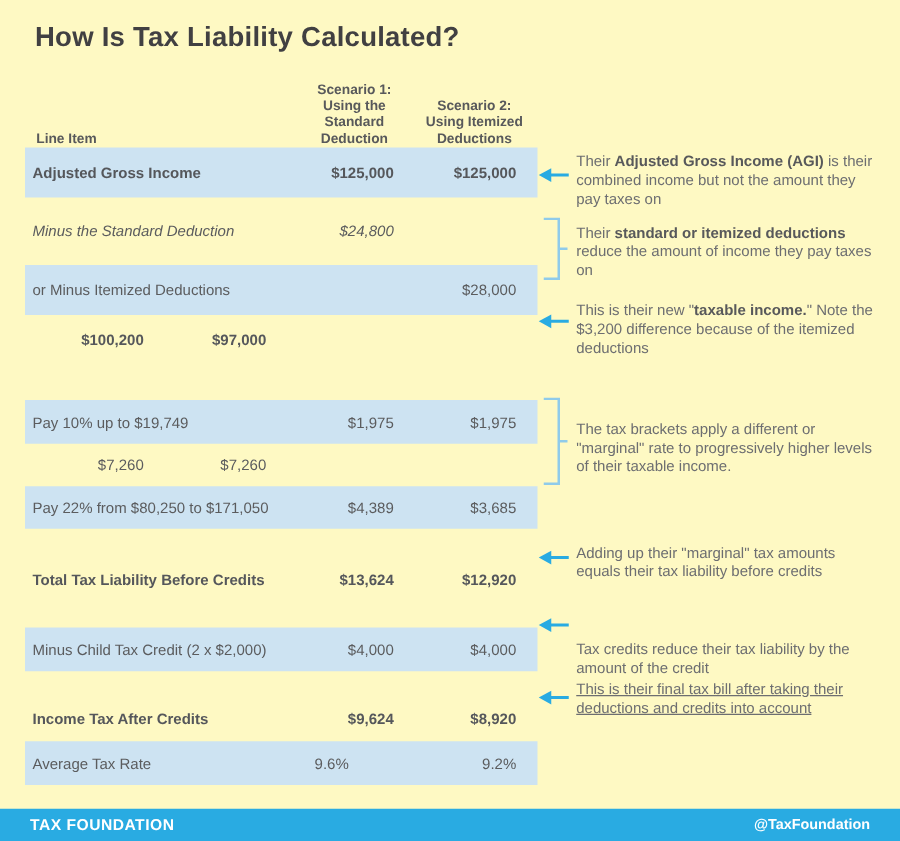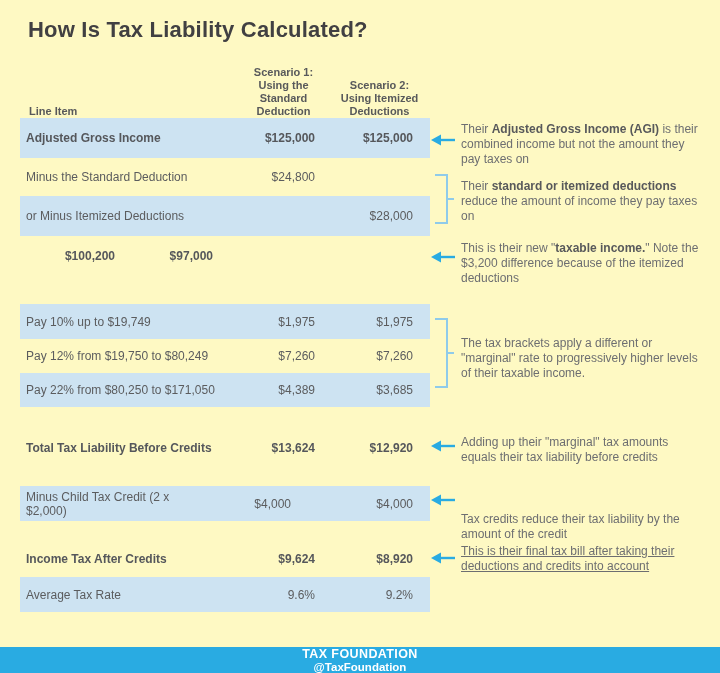--- a/index.html
+++ b/index.html
@@ -17,49 +17,49 @@
   .th.s1{transform:translateX(16px);}
   .th.s2{margin-left:3px;margin-right:17px;transform:translateX(14px);}
 
   .row{display:flex;align-items:center;font-size:12px;color:#5b5c5e;}
   .row .lbl{flex:1;padding-left:6px;}
   .row .v{width:95px;text-align:right;}
   .row .v2{margin-left:3px;margin-right:17px;}
   .row.blue{background:#cde3f2;}
   .row.strong{font-weight:700;color:#55575b;}
   .tbody .row:nth-child(1){height:40px;}
-  .tbody .row:nth-child(2){height:38px;}
+  .tbody .row:nth-child(2){height:54px;font-style:italic;}
   .tbody .row:nth-child(3){height:40px;}
   .tbody .row:nth-child(4){height:40px;}
   .tbody .row:nth-child(5){height:35px;margin-top:28px;}
   .tbody .row:nth-child(6){height:34px;}
   .tbody .row:nth-child(7){height:34px;}
   .tbody .row:nth-child(8){height:36px;margin-top:23px;}
-  .tbody .row:nth-child(9){height:35px;margin-top:20px;gap:24px;}
+  .tbody .row:nth-child(9){height:35px;margin-top:20px;}
   .tbody .row:nth-child(10){height:37px;margin-top:19px;}
-  .tbody .row:nth-child(11){height:35px;}
+  .tbody .row:nth-child(11){height:35px;gap:36px;}
 
   
   .ann{position:absolute;left:461px;width:244px;font-size:12px;line-height:15px;color:#6d6e71;}
   .ann b{color:#58595b;}
   .icon{position:absolute;}
   .arrow{left:430px;}
   .bracket{left:434px;}
   #ann-agi{top:122px;}      #arrow-agi{top:133px;}
   #ann-deduct{top:179px;}   #bracket-deduct{top:174px;}
   #ann-taxable{top:241px;}  #arrow-taxable{top:250px;}
   #ann-brackets{top:336px;} #bracket-brackets{top:318px;}
   #ann-marginal{top:435px;} #arrow-marginal{top:439px;}
   #ann-credits{top:512px;}  #arrow-credits{top:493px;}
   #ann-final{top:544px;text-decoration:underline;}    #arrow-final{top:551px;}
 
   
   .footer{position:absolute;left:0;top:647px;width:720px;height:26px;background:#29abe2;
           color:#fff;display:flex;align-items:center;justify-content:space-between;
-          padding:0 24px;box-sizing:border-box;flex-direction:column;}
+          padding:0 24px;box-sizing:border-box;}
   .brand{font-weight:700;font-size:12.5px;letter-spacing:.4px;}
   .handle{font-weight:600;font-size:11.5px;}
 </style>
 </head>
 <body>
 
 <div class="canvas">
 
   <div class="title">How Is Tax Liability Calculated?</div>
 
@@ -93,21 +93,20 @@
       <div class="row strong">
         <div class="v">$100,200</div>
         <div class="v v2">$97,000</div>
       </div>
       <div class="row blue">
         <div class="lbl">Pay 10% up to $19,749</div>
         <div class="v">$1,975</div>
         <div class="v v2">$1,975</div>
       </div>
       <div class="row">
-        <div class="lbl">Pay 12% from $19,750 to $80,249</div>
         <div class="v">$7,260</div>
         <div class="v v2">$7,260</div>
       </div>
       <div class="row blue">
         <div class="lbl">Pay 22% from $80,250 to $171,050</div>
         <div class="v">$4,389</div>
         <div class="v v2">$3,685</div>
       </div>
       <div class="row strong">
         <div class="lbl">Total Tax Liability Before Credits</div>

